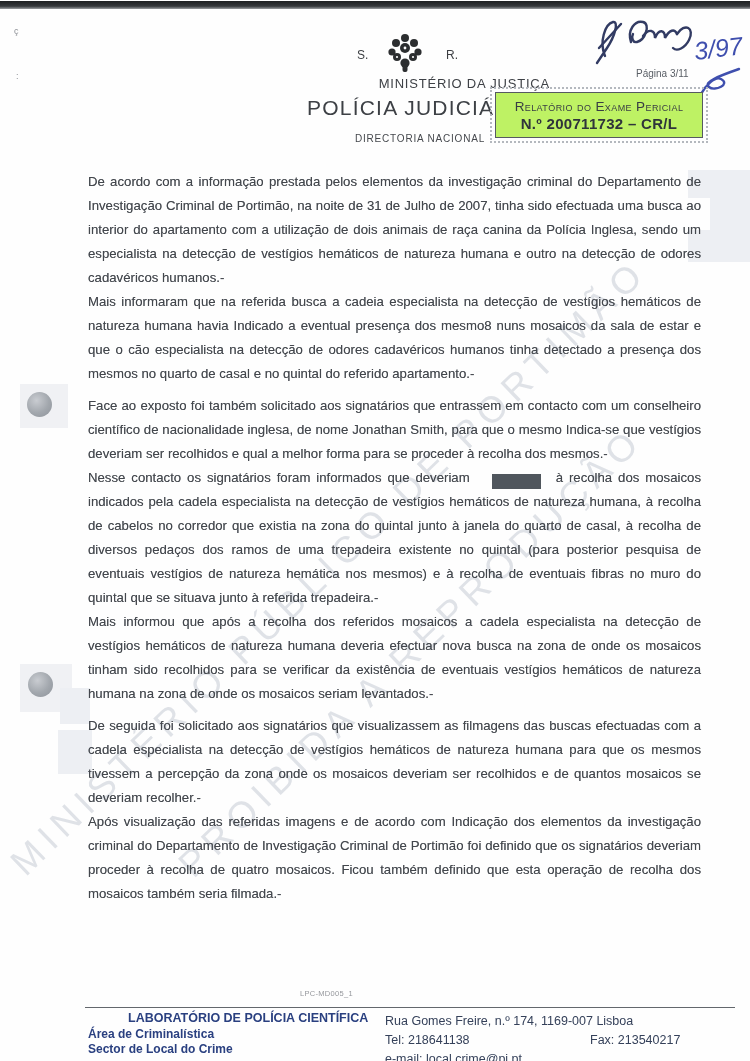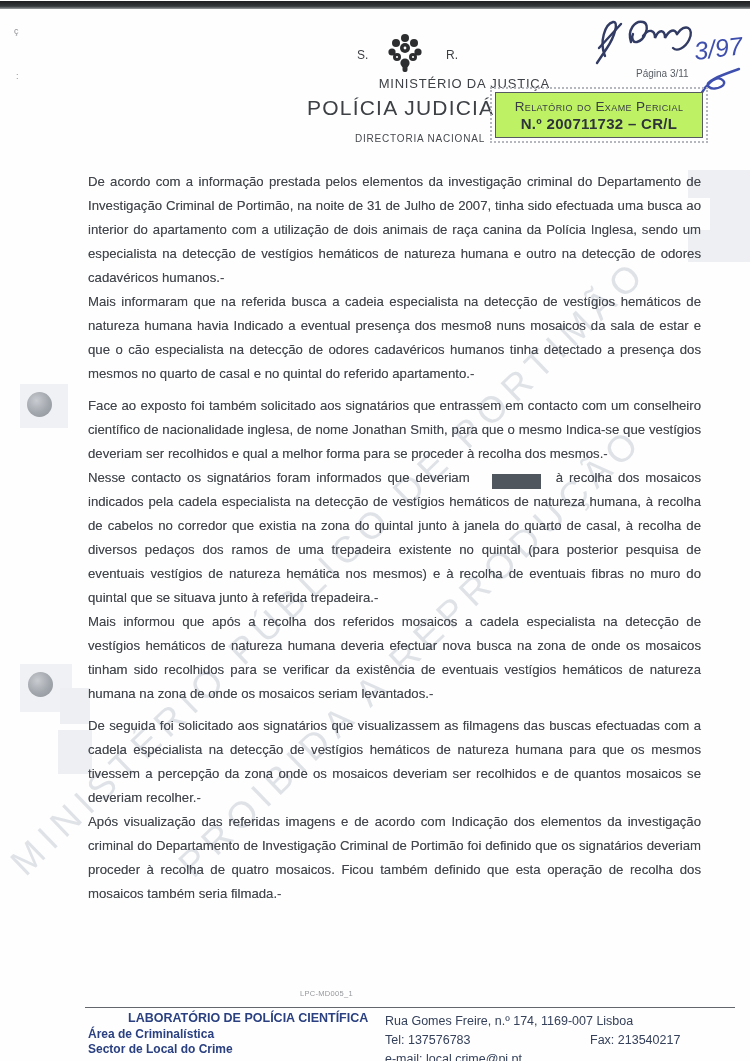--- a/index.html
+++ b/index.html
@@ -178,19 +178,19 @@
   <div class="f-code">LPC-MD005_1</div>
   <div class="f-rule"></div>
   <div class="f-left">
     <div class="f-org">LABORATÓRIO DE POLÍCIA CIENTÍFICA</div>
     <div>Área de Criminalística</div>
     <div>Sector de Local do Crime</div>
   </div>
   <div class="f-right">
     <div>Rua Gomes Freire, n.º 174, 1169-007 Lisboa</div>
     <div class="f-telfax">
-      <span class="f-tel">Tel: 137576783</span>
+      <span class="f-tel">Tel: 218641138</span>
       <span>Fax: 213540217</span>
     </div>
     <div>e-mail: local.crime@pj.pt</div>
   </div>
 
 </div>
 
 </body></html>

